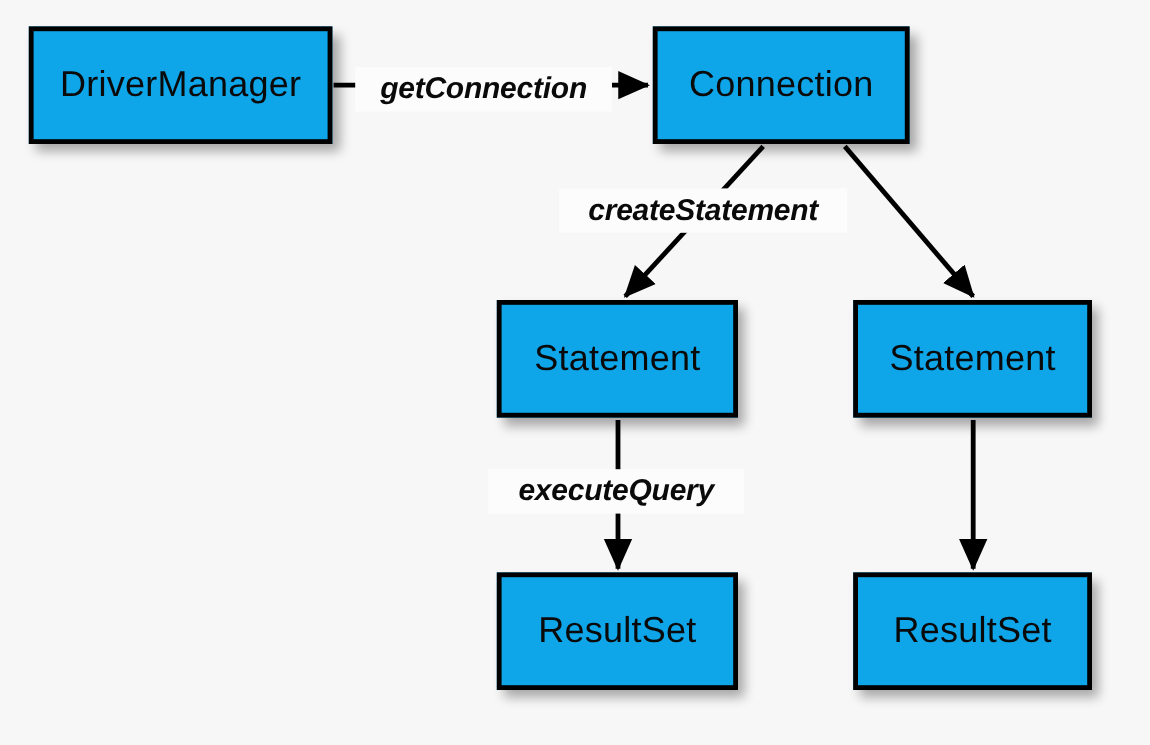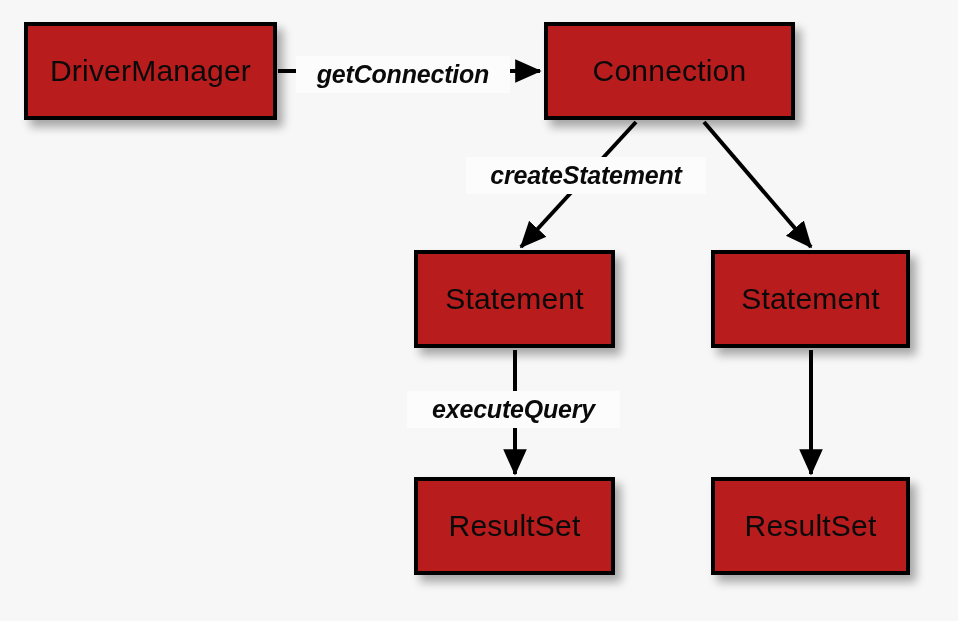--- a/index.html
+++ b/index.html
@@ -27,21 +27,21 @@
     top: 0;
     width: 958px;
     height: 621px;
     z-index: 1;
   }
   
   .node {
     position: absolute;
     z-index: 2;
     box-sizing: border-box;
-    background: #b91c1c;
+    background: #0ea5e9;
     border: 4px solid #000000;
     box-shadow: 6px 7px 9px rgba(0,0,0,0.33);
     display: flex;
     align-items: center;
     justify-content: center;
   }
   .node-label {
     font-family: "Liberation Sans", sans-serif;
     font-size: 30px;
     font-weight: 400;
@@ -91,21 +91,21 @@
 
     <line x1="515" y1="350" x2="515" y2="474" stroke="#000000" stroke-width="4" marker-end="url(#arrowhead)"></line>
 
     <line x1="811" y1="350" x2="811" y2="474" stroke="#000000" stroke-width="4" marker-end="url(#arrowhead)"></line>
   </svg>
 
   <div class="node" style="left:24px; top:22px; width:253px; height:98px;">
     <span class="node-label">DriverManager</span>
   </div>
 
-  <div class="node" style="left:544px; top:22px; width:251px; height:98px;">
+  <div class="node" style="left:544px; top:22px; width:214px; height:98px;">
     <span class="node-label">Connection</span>
   </div>
 
   <div class="node" style="left:414px; top:250px; width:201px; height:98px;">
     <span class="node-label">Statement</span>
   </div>
 
   <div class="node" style="left:711px; top:250px; width:199px; height:98px;">
     <span class="node-label">Statement</span>
   </div>

